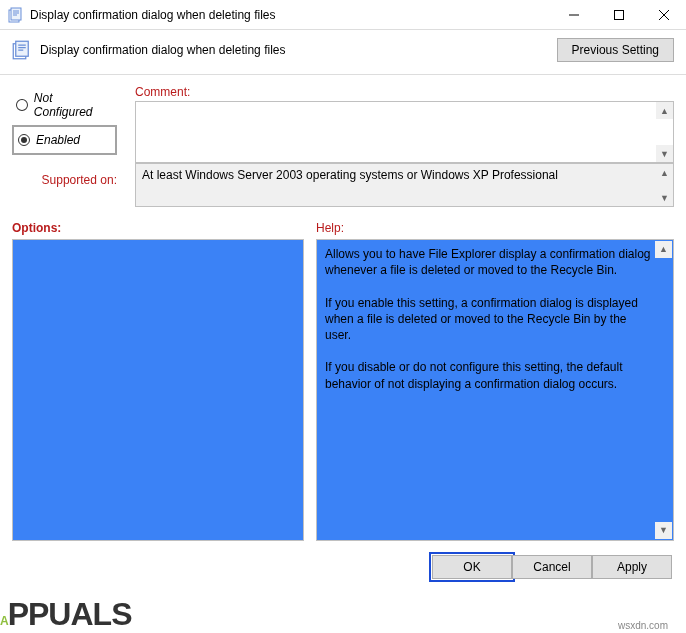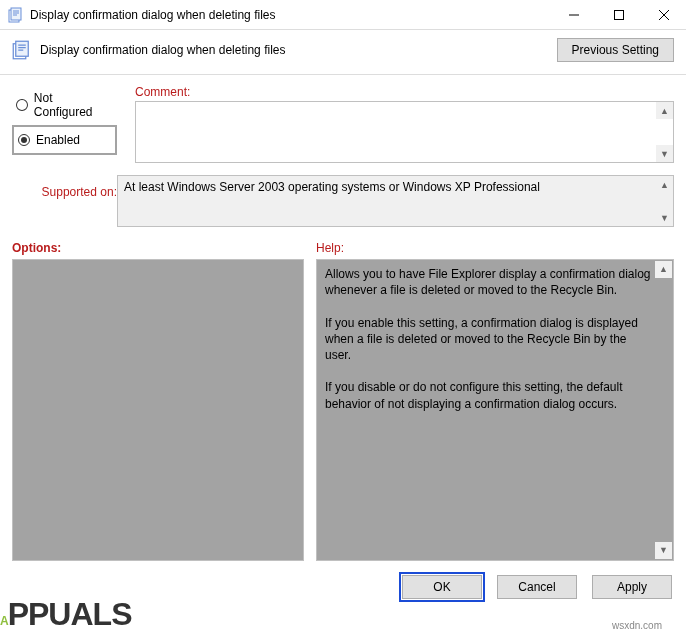--- a/index.html
+++ b/index.html
@@ -11,45 +11,45 @@
 .winbtn { width: 45px; height: 29px; display: flex; align-items: center; justify-content: center; color: #000; }
 .winbtn svg { width: 10px; height: 10px; }
 .header { display: flex; align-items: center; padding: 8px 12px 12px 12px; border-bottom: 1px solid #ddd; }
 .header .icon { width: 20px; height: 20px; margin-right: 8px; }
 .header .name { flex: 1; color: #000; }
 .navbtns { display: flex; gap: 0; }
 .btn { background: #e1e1e1; border: 1px solid #adadad; padding: 4px 14px; min-width: 80px; text-align: center; cursor: pointer; }
 .body { padding: 10px 12px 0 12px; }
 .row1 { display: flex; gap: 18px; }
 .states { width: 105px; }
-.radio { display: flex; align-items: center; padding: 6px 4px; gap: 6px; cursor: pointer; }
+.radio { display: flex; align-items: center; padding: 6px 4px; gap: 6px; cursor: pointer; font-style: italic; }
 .radio .circle { width: 12px; height: 12px; border: 1px solid #333; border-radius: 50%; display: flex; align-items: center; justify-content: center; }
 .radio .dot { width: 6px; height: 6px; background: #333; border-radius: 50%; }
 .hl-red { border: 2px solid #a3a3a3; }
 .comments { flex: 1; }
 .lbl { color: #b91c1c; display: inline-block; }
 .textarea { width: 100%; height: 62px; border: 1px solid #c0c0c0; background: #fff; position: relative; margin-top: 2px; }
 .scroll-up, .scroll-down { position: absolute; right: 0; width: 17px; height: 17px; background: #f0f0f0; display: flex; align-items: center; justify-content: center; color: #666; font-size: 9px; }
 .scroll-up { top: 0; }
 .scroll-down { bottom: 0; }
-.row2 { display: flex; margin-top: 12px; }
+.row2 { display: flex; gap: 18px; margin-top: 0; }
 .row2 .spacer { width: 105px; text-align: right; padding-top: 10px; }
-.supported { flex: 1; height: 52px; border: 1px solid #c0c0c0; background: #f0f0f0; padding: 4px 20px 4px 6px; position: relative; color: #000; }
+.supported { flex: 1; height: 44px; border: 1px solid #c0c0c0; background: #f0f0f0; padding: 4px 20px 4px 6px; position: relative; color: #000; }
 .midrow { display: flex; gap: 18px; margin-top: 14px; }
 .midrow .left { width: 286px; font-weight: bold; }
 .midrow .right { flex: 1; }
 .panels { display: flex; gap: 12px; padding: 4px 12px 0 12px; }
-.panel { border: 1px solid #c0c0c0; background: #a3a3a3; height: 302px; position: relative; }
+.panel { border: 1px solid #c0c0c0; background: #3b82f6; height: 302px; position: relative; }
 .panel.left { width: 292px; }
 .panel.right { flex: 1; padding: 6px 22px 6px 8px; color: #000; line-height: 1.35; }
 .panel .scroll-up { top: 1px; right: 1px; }
 .panel .scroll-down { bottom: 1px; right: 1px; }
-.footer { display: flex; justify-content: flex-end; gap: 15px; padding: 14px 14px 12px 0; }
+.footer { display: flex; justify-content: flex-end; gap: 0; padding: 14px 14px 12px 0; }
 .hl-blue { outline: 2px solid #1a4bd6; outline-offset: 1px; }
-.watermark { position: absolute; right: 24px; bottom: 2px; font-size: 10px; color: #888; }
+.watermark { position: absolute; right: 18px; bottom: 2px; font-size: 10px; color: #888; }
 .logo { position: absolute; left: 0; bottom: 0; font-family: Arial Black, Arial, sans-serif; font-weight: 700; font-size: 32px; color: #333; letter-spacing: -1px; pointer-events: none; }
 .logo .g { color: #8fbf3f; }
 </style>
 </head>
 <body>
 
 <div class="titlebar">
   <svg class="icon" viewBox="0 0 16 16">
       <rect x="1" y="3" width="10" height="12" fill="#fff" stroke="#6a8fd8"></rect>
       <rect x="3" y="1" width="10" height="12" fill="#eaf1fb" stroke="#6a8fd8"></rect>

